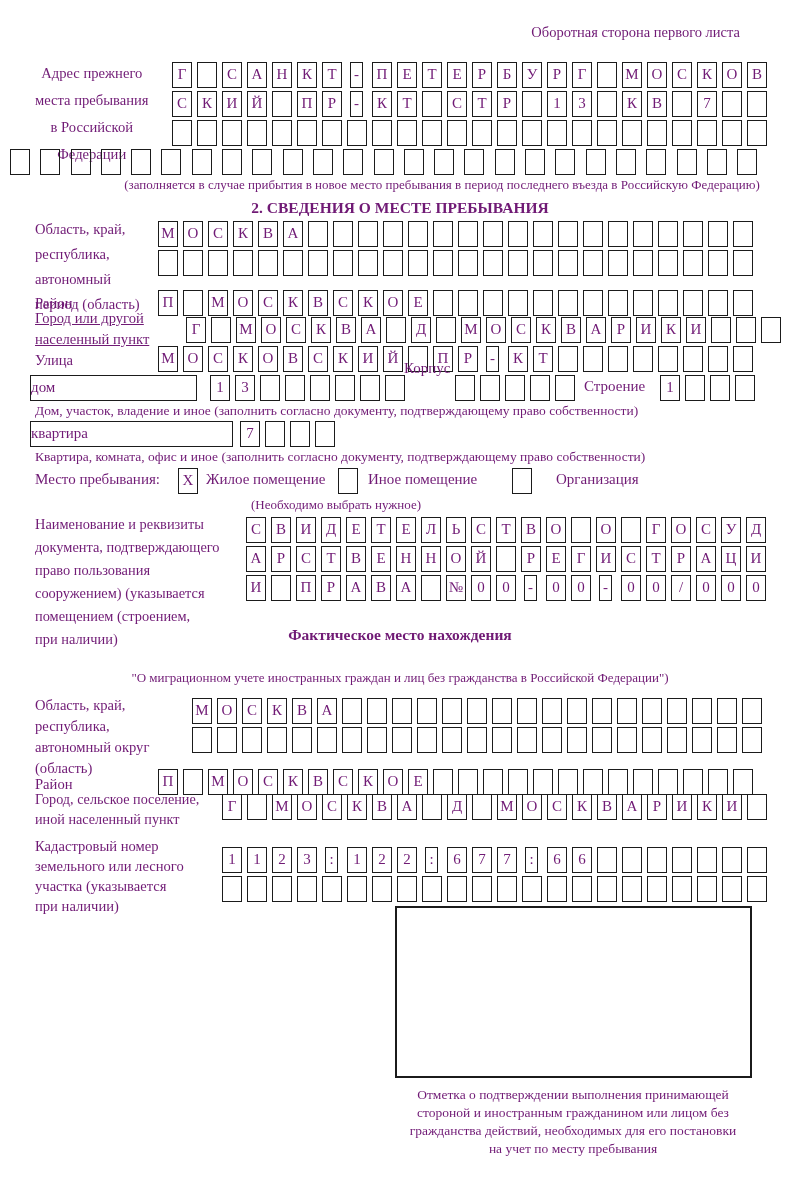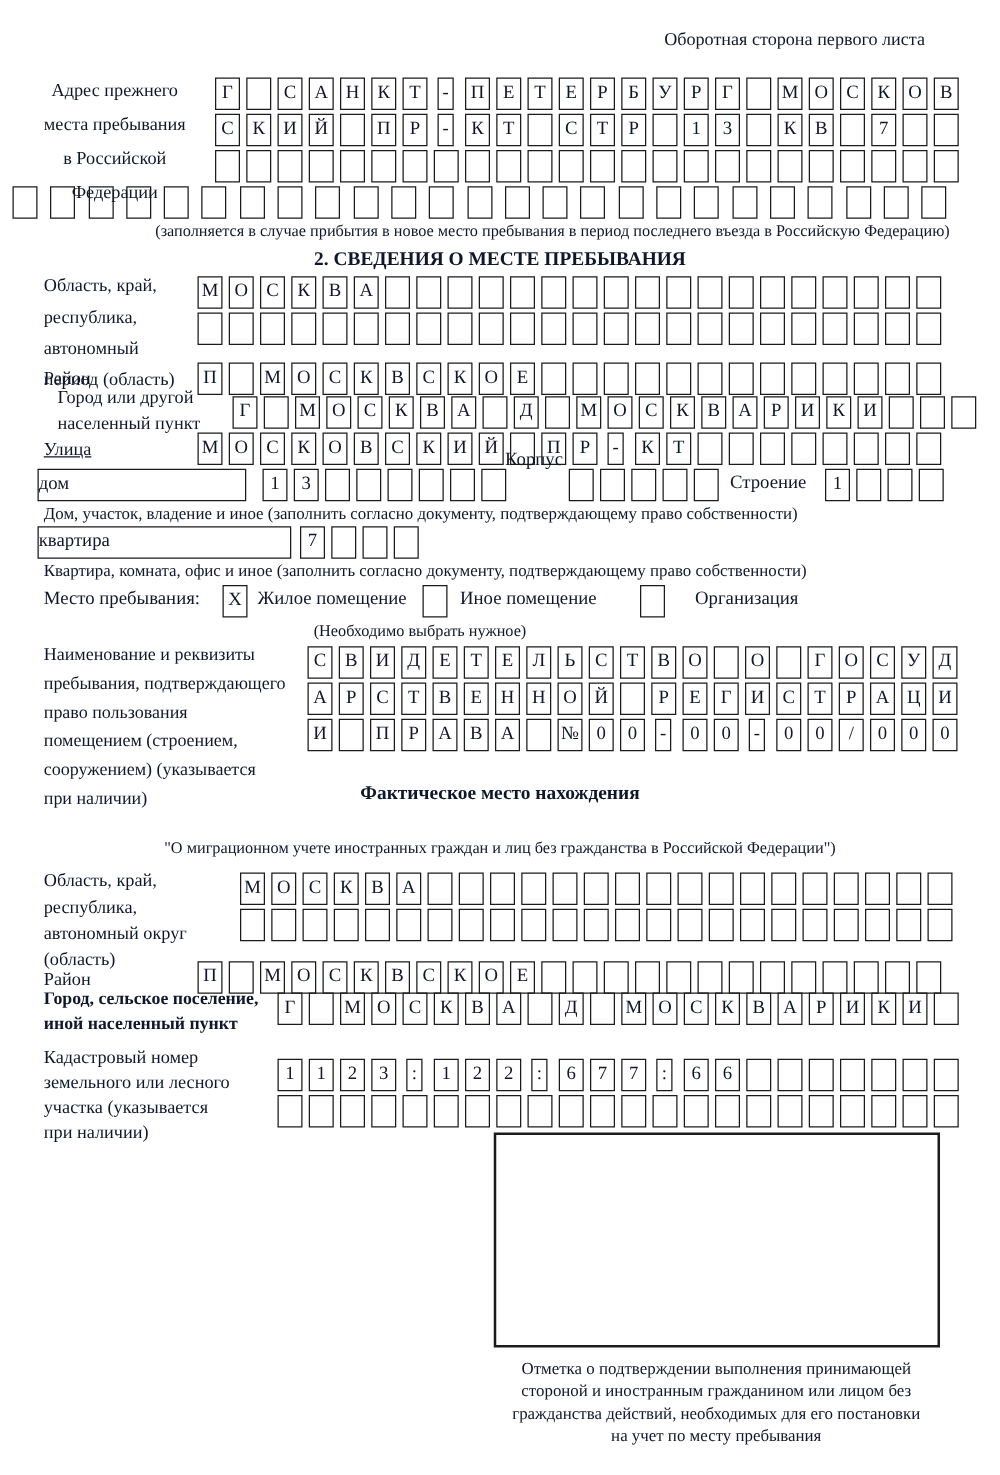--- a/index.html
+++ b/index.html
@@ -1,18 +1,18 @@
 <!DOCTYPE html>
 <html><head>
 <meta charset="utf-8">
 <style>
   html,body{margin:0;padding:0;background:#fff;}
   .page{
     position:relative;width:800px;height:1180px;background:#ffffff;
-    font-family:"Liberation Serif", serif;color:#0f172a;overflow:hidden;
+    font-family:"Liberation Serif", serif;color:#701a75;overflow:hidden;
   }
   .abs{position:absolute;}
   .lbl{position:absolute;font-size:14.6px;line-height:27px;white-space:nowrap;}
   .note{position:absolute;font-size:13px;white-space:nowrap;}
   .center{left:0;width:800px;text-align:center;}
   .bold{font-weight:bold;}
   .boxrow{position:absolute;white-space:nowrap;height:26px;}
   .cbox{
     display:inline-block;vertical-align:top;box-sizing:border-box;
     width:20px;height:26px;border:1.8px solid #1b1b1b;margin-right:5px;
@@ -55,27 +55,27 @@
       <div>республика,</div>
       <div>автономный</div>
       <div>период (область)</div>
     </div>
   <div class="boxrow" style="left:158px;top:221px;"><span class="cbox">М</span><span class="cbox">О</span><span class="cbox">С</span><span class="cbox">К</span><span class="cbox">В</span><span class="cbox">А</span><span class="cbox"></span><span class="cbox"></span><span class="cbox"></span><span class="cbox"></span><span class="cbox"></span><span class="cbox"></span><span class="cbox"></span><span class="cbox"></span><span class="cbox"></span><span class="cbox"></span><span class="cbox"></span><span class="cbox"></span><span class="cbox"></span><span class="cbox"></span><span class="cbox"></span><span class="cbox"></span><span class="cbox"></span><span class="cbox"></span></div>
   <div class="boxrow" style="left:158px;top:250px;"><span class="cbox"></span><span class="cbox"></span><span class="cbox"></span><span class="cbox"></span><span class="cbox"></span><span class="cbox"></span><span class="cbox"></span><span class="cbox"></span><span class="cbox"></span><span class="cbox"></span><span class="cbox"></span><span class="cbox"></span><span class="cbox"></span><span class="cbox"></span><span class="cbox"></span><span class="cbox"></span><span class="cbox"></span><span class="cbox"></span><span class="cbox"></span><span class="cbox"></span><span class="cbox"></span><span class="cbox"></span><span class="cbox"></span><span class="cbox"></span></div>
 
   <div class="lbl" style="left:35px;top:290px;">Район</div>
   <div class="boxrow" style="left:158px;top:290px;"><span class="cbox">П</span><span class="cbox"></span><span class="cbox">М</span><span class="cbox">О</span><span class="cbox">С</span><span class="cbox">К</span><span class="cbox">В</span><span class="cbox">С</span><span class="cbox">К</span><span class="cbox">О</span><span class="cbox">Е</span><span class="cbox"></span><span class="cbox"></span><span class="cbox"></span><span class="cbox"></span><span class="cbox"></span><span class="cbox"></span><span class="cbox"></span><span class="cbox"></span><span class="cbox"></span><span class="cbox"></span><span class="cbox"></span><span class="cbox"></span><span class="cbox"></span></div>
 
-  <div class="lbl" style="left:46px;top:308px;line-height:21px;">
+  <div class="lbl" style="left:35px;top:308px;line-height:21px;text-decoration:underline;">
       <div>Город или другой</div>
       <div>населенный пункт</div>
     </div>
   <div class="boxrow" style="left:186px;top:317px;"><span class="cbox">Г</span><span class="cbox"></span><span class="cbox">М</span><span class="cbox">О</span><span class="cbox">С</span><span class="cbox">К</span><span class="cbox">В</span><span class="cbox">А</span><span class="cbox"></span><span class="cbox">Д</span><span class="cbox"></span><span class="cbox">М</span><span class="cbox">О</span><span class="cbox">С</span><span class="cbox">К</span><span class="cbox">В</span><span class="cbox">А</span><span class="cbox">Р</span><span class="cbox">И</span><span class="cbox">К</span><span class="cbox">И</span><span class="cbox"></span><span class="cbox"></span><span class="cbox"></span></div>
 
-  <div class="lbl" style="left:35px;top:347px;text-decoration:underline;">Улица</div>
+  <div class="lbl" style="left:35px;top:347px;">Улица</div>
   <div class="boxrow" style="left:158px;top:346px;"><span class="cbox">М</span><span class="cbox">О</span><span class="cbox">С</span><span class="cbox">К</span><span class="cbox">О</span><span class="cbox">В</span><span class="cbox">С</span><span class="cbox">К</span><span class="cbox">И</span><span class="cbox">Й</span><span class="cbox"></span><span class="cbox">П</span><span class="cbox">Р</span><span class="cbox narrow">-</span><span class="cbox">К</span><span class="cbox">Т</span><span class="cbox"></span><span class="cbox"></span><span class="cbox"></span><span class="cbox"></span><span class="cbox"></span><span class="cbox"></span><span class="cbox"></span><span class="cbox"></span></div>
 
   <div class="bigbox" style="left:30px;top:375px;width:167px;">дом</div>
   <div class="boxrow" style="left:210px;top:375px;"><span class="cbox">1</span><span class="cbox">3</span><span class="cbox"></span><span class="cbox"></span><span class="cbox"></span><span class="cbox"></span><span class="cbox"></span><span class="cbox"></span></div>
   <div class="inline-lbl" style="left:404px;top:360px;">Корпус</div>
   <div class="boxrow" style="left:455px;top:375px;"><span class="cbox"></span><span class="cbox"></span><span class="cbox"></span><span class="cbox"></span><span class="cbox"></span></div>
   <div class="inline-lbl" style="left:584px;top:378px;">Строение</div>
   <div class="boxrow" style="left:660px;top:375px;"><span class="cbox">1</span><span class="cbox"></span><span class="cbox"></span><span class="cbox"></span></div>
   <div class="note" style="left:35px;top:403px;font-size:13.5px;">Дом, участок, владение и иное (заполнить согласно документу, подтверждающему право собственности)</div>
 
@@ -87,24 +87,24 @@
   <div class="cbox abs" style="left:178px;top:468px;">X</div>
   <div class="inline-lbl" style="left:206px;top:471px;">Жилое помещение</div>
   <div class="cbox abs" style="left:338px;top:468px;"></div>
   <div class="inline-lbl" style="left:368px;top:471px;">Иное помещение</div>
   <div class="cbox abs" style="left:512px;top:468px;"></div>
   <div class="inline-lbl" style="left:556px;top:471px;">Организация</div>
   <div class="note" style="left:96px;top:497px;width:480px;text-align:center;">(Необходимо выбрать нужное)</div>
 
   <div class="lbl" style="left:35px;top:513px;line-height:23px;font-size:14.4px;">
       <div>Наименование и реквизиты</div>
-      <div>пребывания, подтверждающего</div>
+      <div>документа, подтверждающего</div>
       <div>право пользования</div>
+      <div>сооружением) (указывается</div>
       <div>помещением (строением,</div>
-      <div>сооружением) (указывается</div>
       <div>при наличии)</div>
     </div>
   <div class="boxrow" style="left:246px;top:517px;"><span class="cbox">С</span><span class="cbox">В</span><span class="cbox">И</span><span class="cbox">Д</span><span class="cbox">Е</span><span class="cbox">Т</span><span class="cbox">Е</span><span class="cbox">Л</span><span class="cbox">Ь</span><span class="cbox">С</span><span class="cbox">Т</span><span class="cbox">В</span><span class="cbox">О</span><span class="cbox"></span><span class="cbox">О</span><span class="cbox"></span><span class="cbox">Г</span><span class="cbox">О</span><span class="cbox">С</span><span class="cbox">У</span><span class="cbox">Д</span></div>
   <div class="boxrow" style="left:246px;top:546px;"><span class="cbox">А</span><span class="cbox">Р</span><span class="cbox">С</span><span class="cbox">Т</span><span class="cbox">В</span><span class="cbox">Е</span><span class="cbox">Н</span><span class="cbox">Н</span><span class="cbox">О</span><span class="cbox">Й</span><span class="cbox"></span><span class="cbox">Р</span><span class="cbox">Е</span><span class="cbox">Г</span><span class="cbox">И</span><span class="cbox">С</span><span class="cbox">Т</span><span class="cbox">Р</span><span class="cbox">А</span><span class="cbox">Ц</span><span class="cbox">И</span></div>
   <div class="boxrow" style="left:246px;top:575px;"><span class="cbox">И</span><span class="cbox"></span><span class="cbox">П</span><span class="cbox">Р</span><span class="cbox">А</span><span class="cbox">В</span><span class="cbox">А</span><span class="cbox"></span><span class="cbox">№</span><span class="cbox">0</span><span class="cbox">0</span><span class="cbox narrow">-</span><span class="cbox">0</span><span class="cbox">0</span><span class="cbox narrow">-</span><span class="cbox">0</span><span class="cbox">0</span><span class="cbox">/</span><span class="cbox">0</span><span class="cbox">0</span><span class="cbox">0</span></div>
 
   <div class="abs center bold" style="top:626px;font-size:15.5px;">Фактическое место нахождения</div>
   <div class="note center" style="top:670px;">"О миграционном учете иностранных граждан и лиц без гражданства в Российской Федерации")</div>
 
   <div class="lbl" style="left:35px;top:695px;line-height:21px;">
@@ -112,21 +112,21 @@
       <div>республика,</div>
       <div>автономный округ</div>
       <div>(область)</div>
     </div>
   <div class="boxrow" style="left:192px;top:698px;"><span class="cbox">М</span><span class="cbox">О</span><span class="cbox">С</span><span class="cbox">К</span><span class="cbox">В</span><span class="cbox">А</span><span class="cbox"></span><span class="cbox"></span><span class="cbox"></span><span class="cbox"></span><span class="cbox"></span><span class="cbox"></span><span class="cbox"></span><span class="cbox"></span><span class="cbox"></span><span class="cbox"></span><span class="cbox"></span><span class="cbox"></span><span class="cbox"></span><span class="cbox"></span><span class="cbox"></span><span class="cbox"></span><span class="cbox"></span></div>
   <div class="boxrow" style="left:192px;top:727px;"><span class="cbox"></span><span class="cbox"></span><span class="cbox"></span><span class="cbox"></span><span class="cbox"></span><span class="cbox"></span><span class="cbox"></span><span class="cbox"></span><span class="cbox"></span><span class="cbox"></span><span class="cbox"></span><span class="cbox"></span><span class="cbox"></span><span class="cbox"></span><span class="cbox"></span><span class="cbox"></span><span class="cbox"></span><span class="cbox"></span><span class="cbox"></span><span class="cbox"></span><span class="cbox"></span><span class="cbox"></span><span class="cbox"></span></div>
 
   <div class="lbl" style="left:35px;top:771px;">Район</div>
   <div class="boxrow" style="left:158px;top:769px;"><span class="cbox">П</span><span class="cbox"></span><span class="cbox">М</span><span class="cbox">О</span><span class="cbox">С</span><span class="cbox">К</span><span class="cbox">В</span><span class="cbox">С</span><span class="cbox">К</span><span class="cbox">О</span><span class="cbox">Е</span><span class="cbox"></span><span class="cbox"></span><span class="cbox"></span><span class="cbox"></span><span class="cbox"></span><span class="cbox"></span><span class="cbox"></span><span class="cbox"></span><span class="cbox"></span><span class="cbox"></span><span class="cbox"></span><span class="cbox"></span><span class="cbox"></span></div>
 
-  <div class="lbl" style="left:35px;top:789px;line-height:20px;font-size:14.2px;font-weight:bold;">
+  <div class="lbl" style="left:35px;top:789px;line-height:20px;font-size:14.2px;">
       <div>Город, сельское поселение,</div>
       <div>иной населенный пункт</div>
     </div>
   <div class="boxrow" style="left:222px;top:794px;"><span class="cbox">Г</span><span class="cbox"></span><span class="cbox">М</span><span class="cbox">О</span><span class="cbox">С</span><span class="cbox">К</span><span class="cbox">В</span><span class="cbox">А</span><span class="cbox"></span><span class="cbox">Д</span><span class="cbox"></span><span class="cbox">М</span><span class="cbox">О</span><span class="cbox">С</span><span class="cbox">К</span><span class="cbox">В</span><span class="cbox">А</span><span class="cbox">Р</span><span class="cbox">И</span><span class="cbox">К</span><span class="cbox">И</span><span class="cbox"></span></div>
 
   <div class="lbl" style="left:35px;top:836px;line-height:20px;">
       <div>Кадастровый номер</div>
       <div>земельного или лесного</div>
       <div>участка (указывается</div>
       <div>при наличии)</div>

